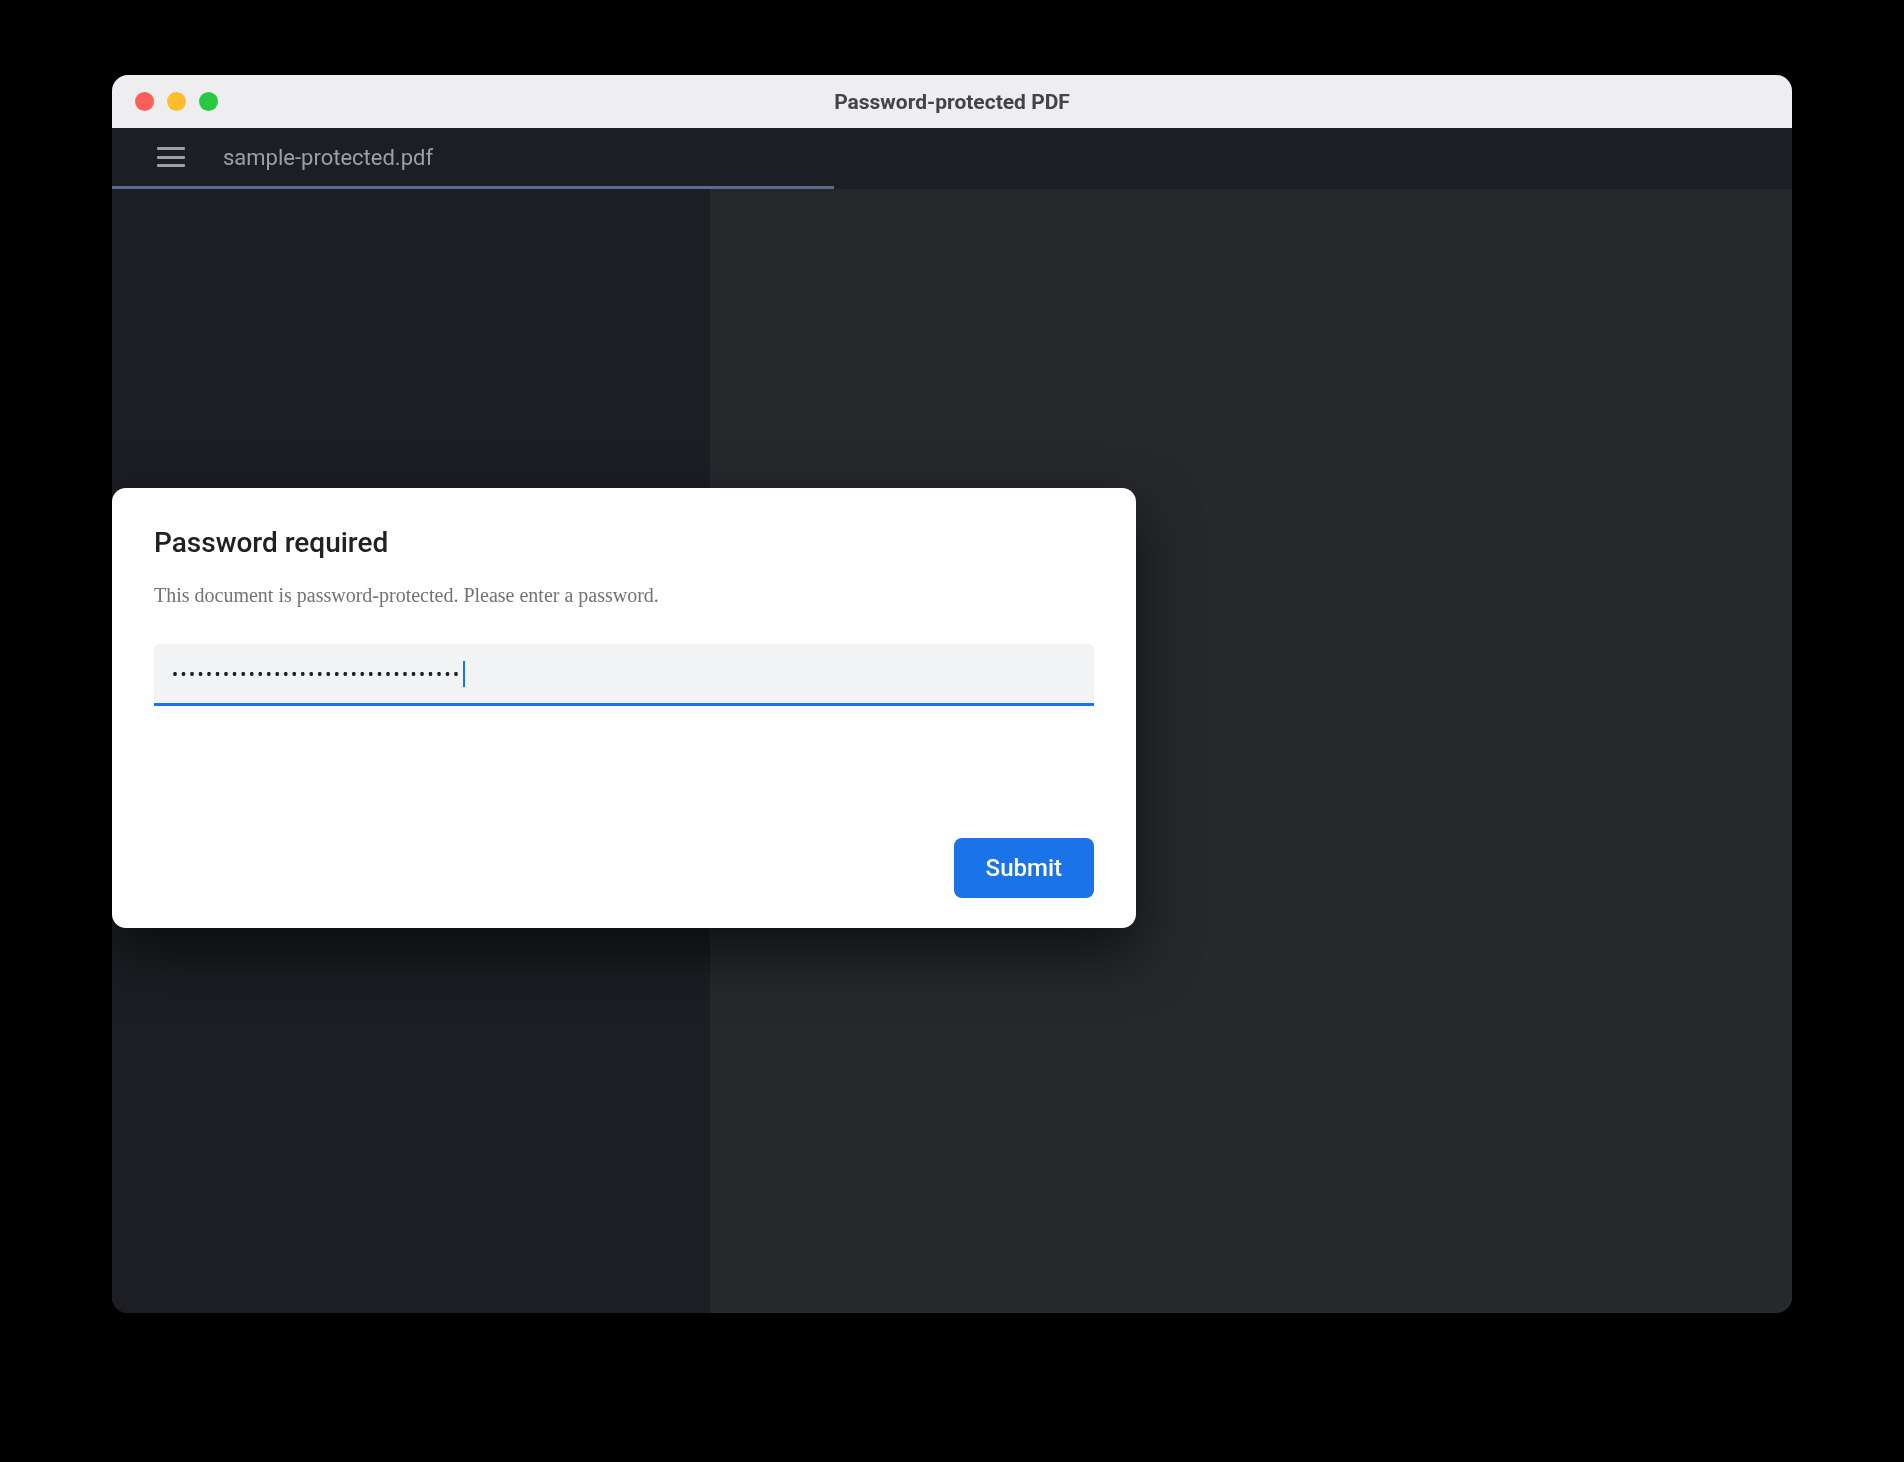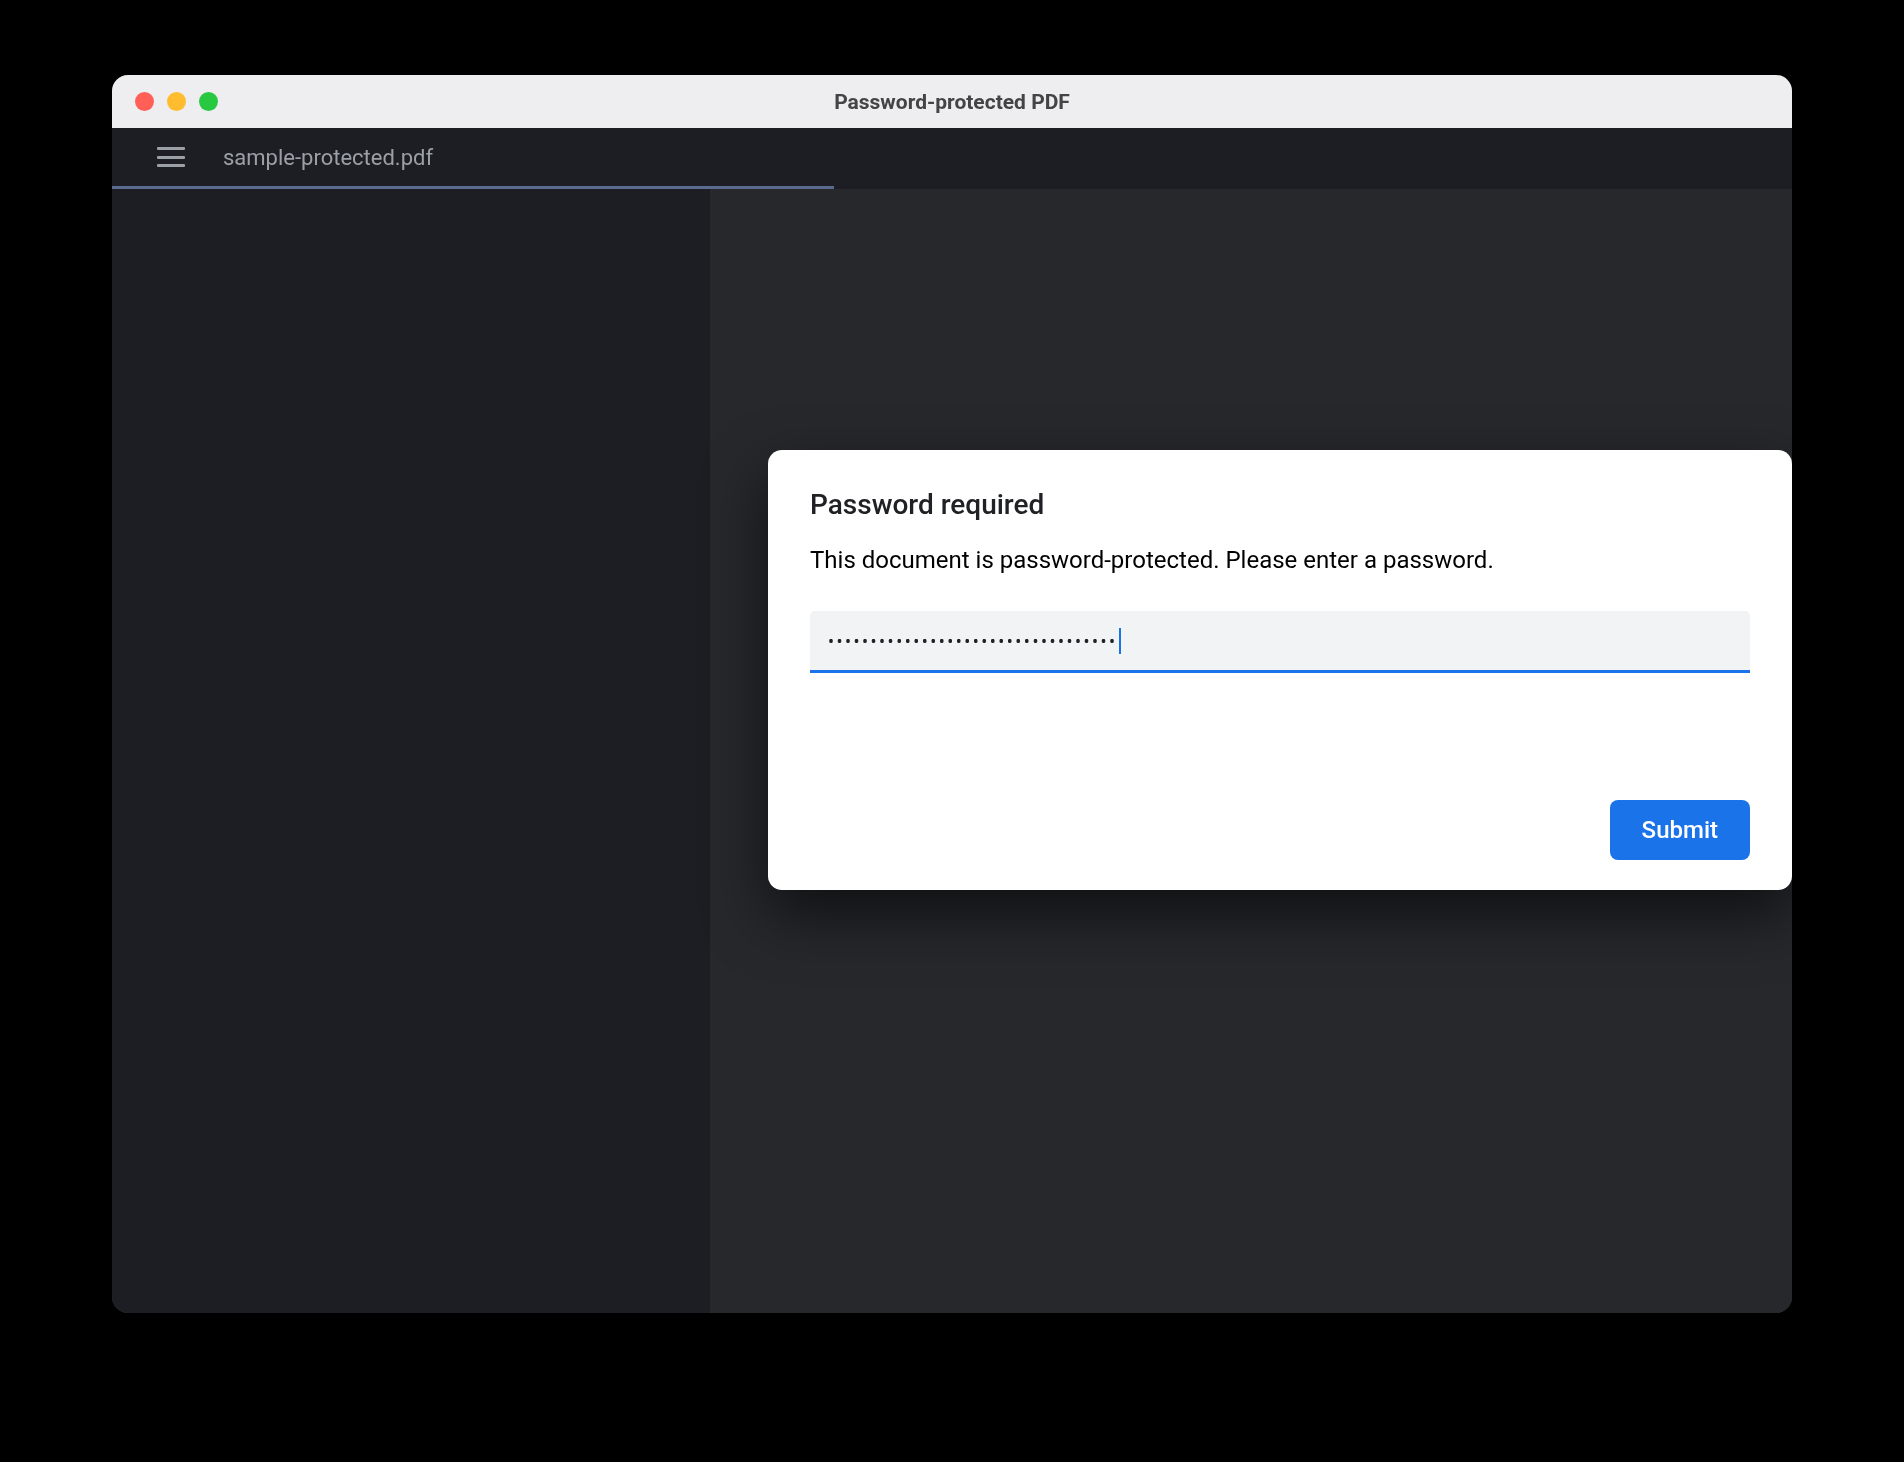--- a/index.html
+++ b/index.html
@@ -123,22 +123,23 @@
     .main-area {
       flex: 1;
       background: #26282c;
       position: relative;
     }
 
     .dialog-overlay {
       position: absolute;
       inset: 0;
       display: flex;
-      justify-content: flex-end;
+      justify-content: flex-start;
       padding-top: 375px;
+      margin-top: 38px;
     }
 
     .dialog {
       width: 1024px;
       height: 440px;
       background: #ffffff;
       border-radius: 14px;
       box-shadow: 0 25px 60px rgba(0,0,0,0.6);
       padding: 38px 42px 30px 42px;
       display: flex;
@@ -146,23 +147,24 @@
     }
 
     .dialog-title {
       font-size: 28px;
       font-weight: 500;
       color: #202124;
       margin-bottom: 25px;
     }
 
     .dialog-message {
-      font-size: 24px;
-      color: #000000;
+      font-size: 20px;
+      color: #737373;
       margin-bottom: 37px;
+      font-family: Liberation Serif, serif;
     }
 
     .password-field-wrapper {
       background: #f1f3f4;
       border-bottom: 3px solid #1a73e8;
       border-top-left-radius: 5px;
       border-top-right-radius: 5px;
       height: 62px;
       display: flex;
       align-items: center;

